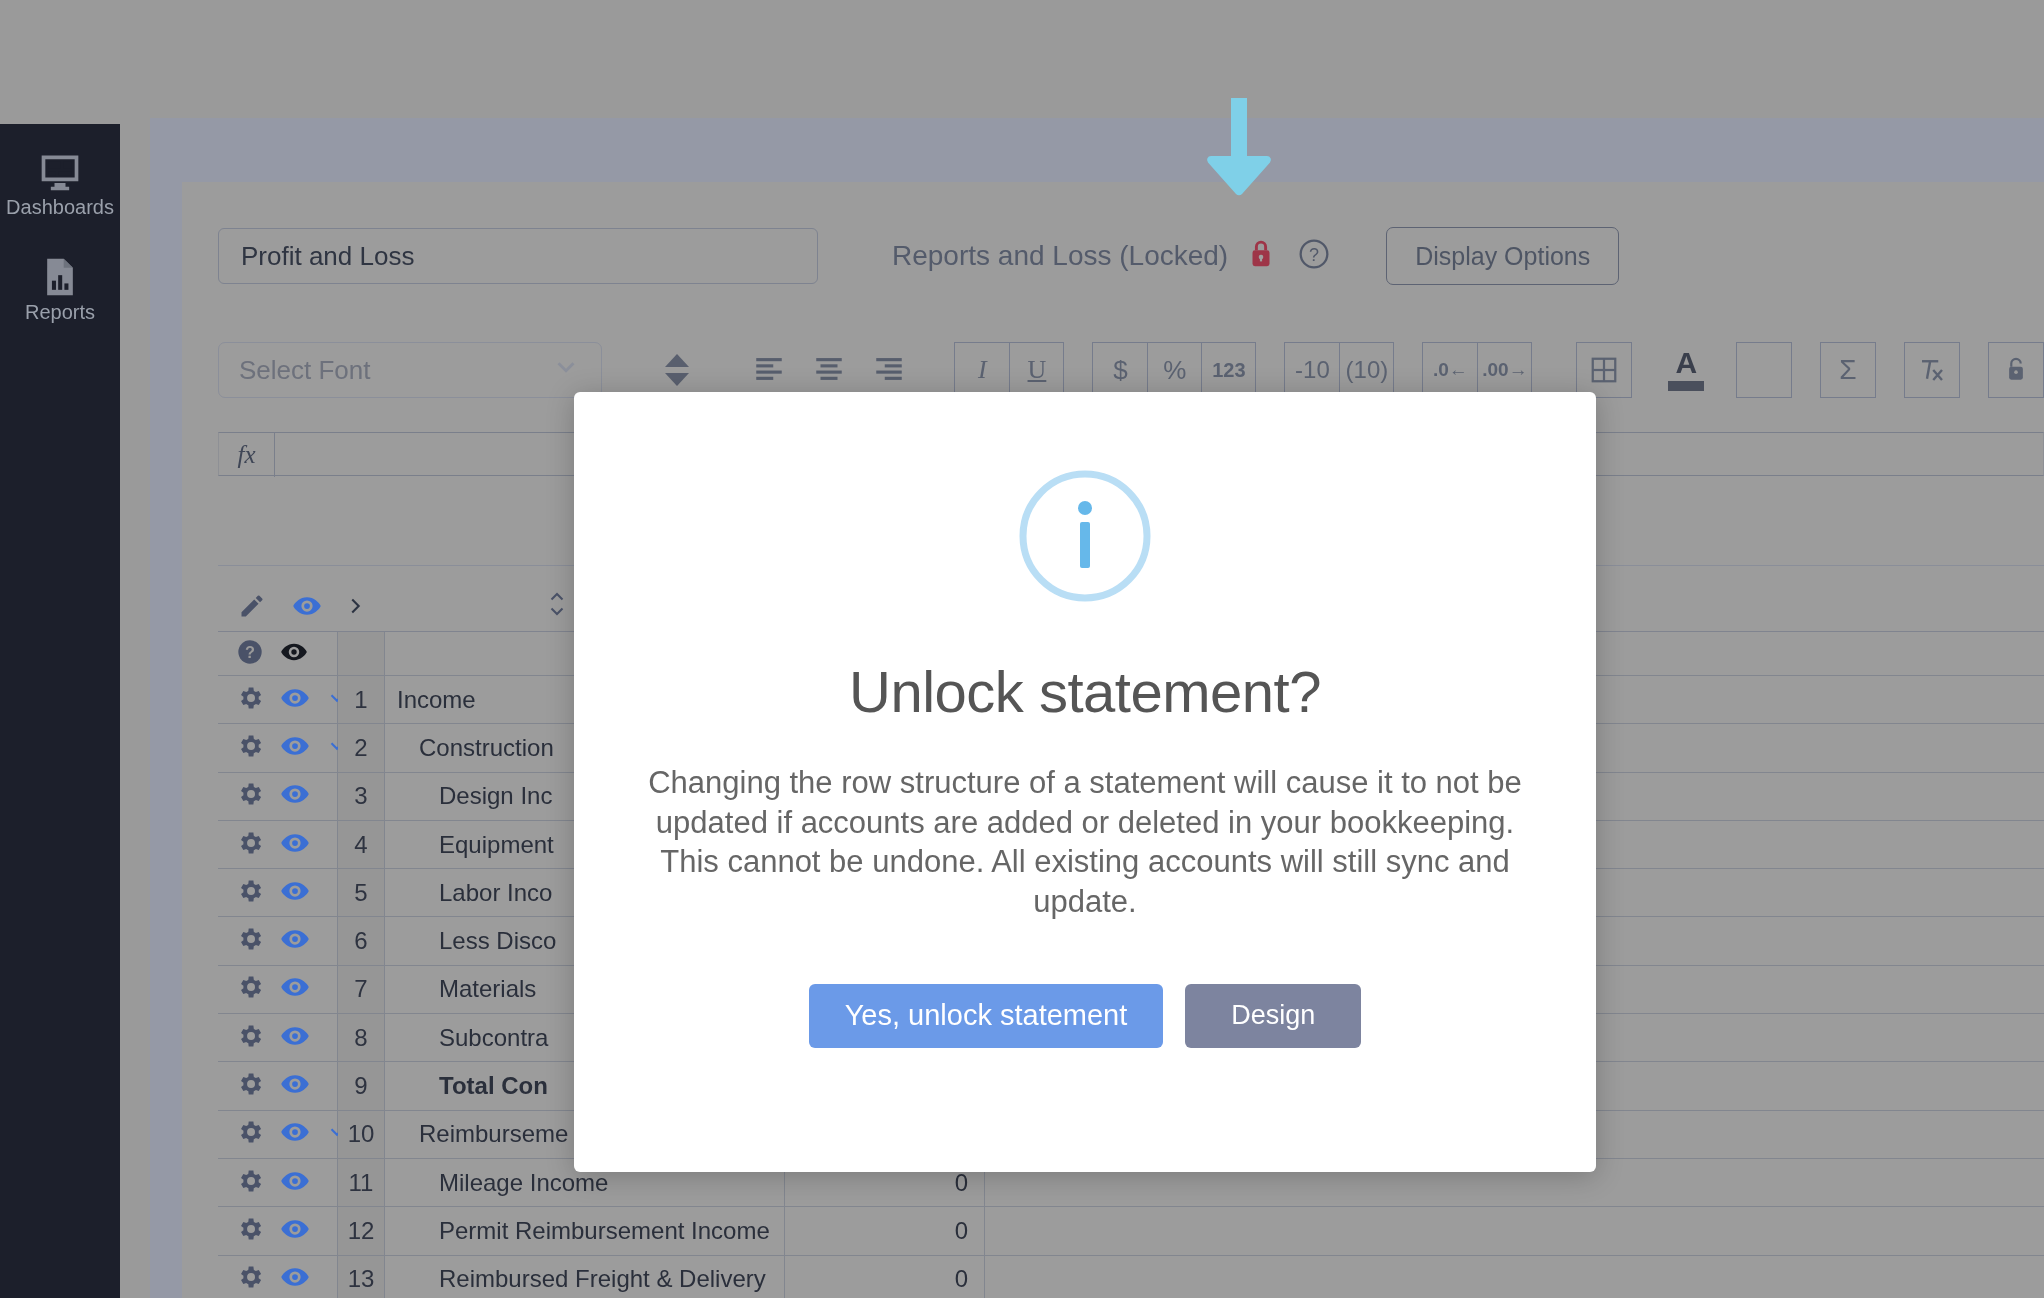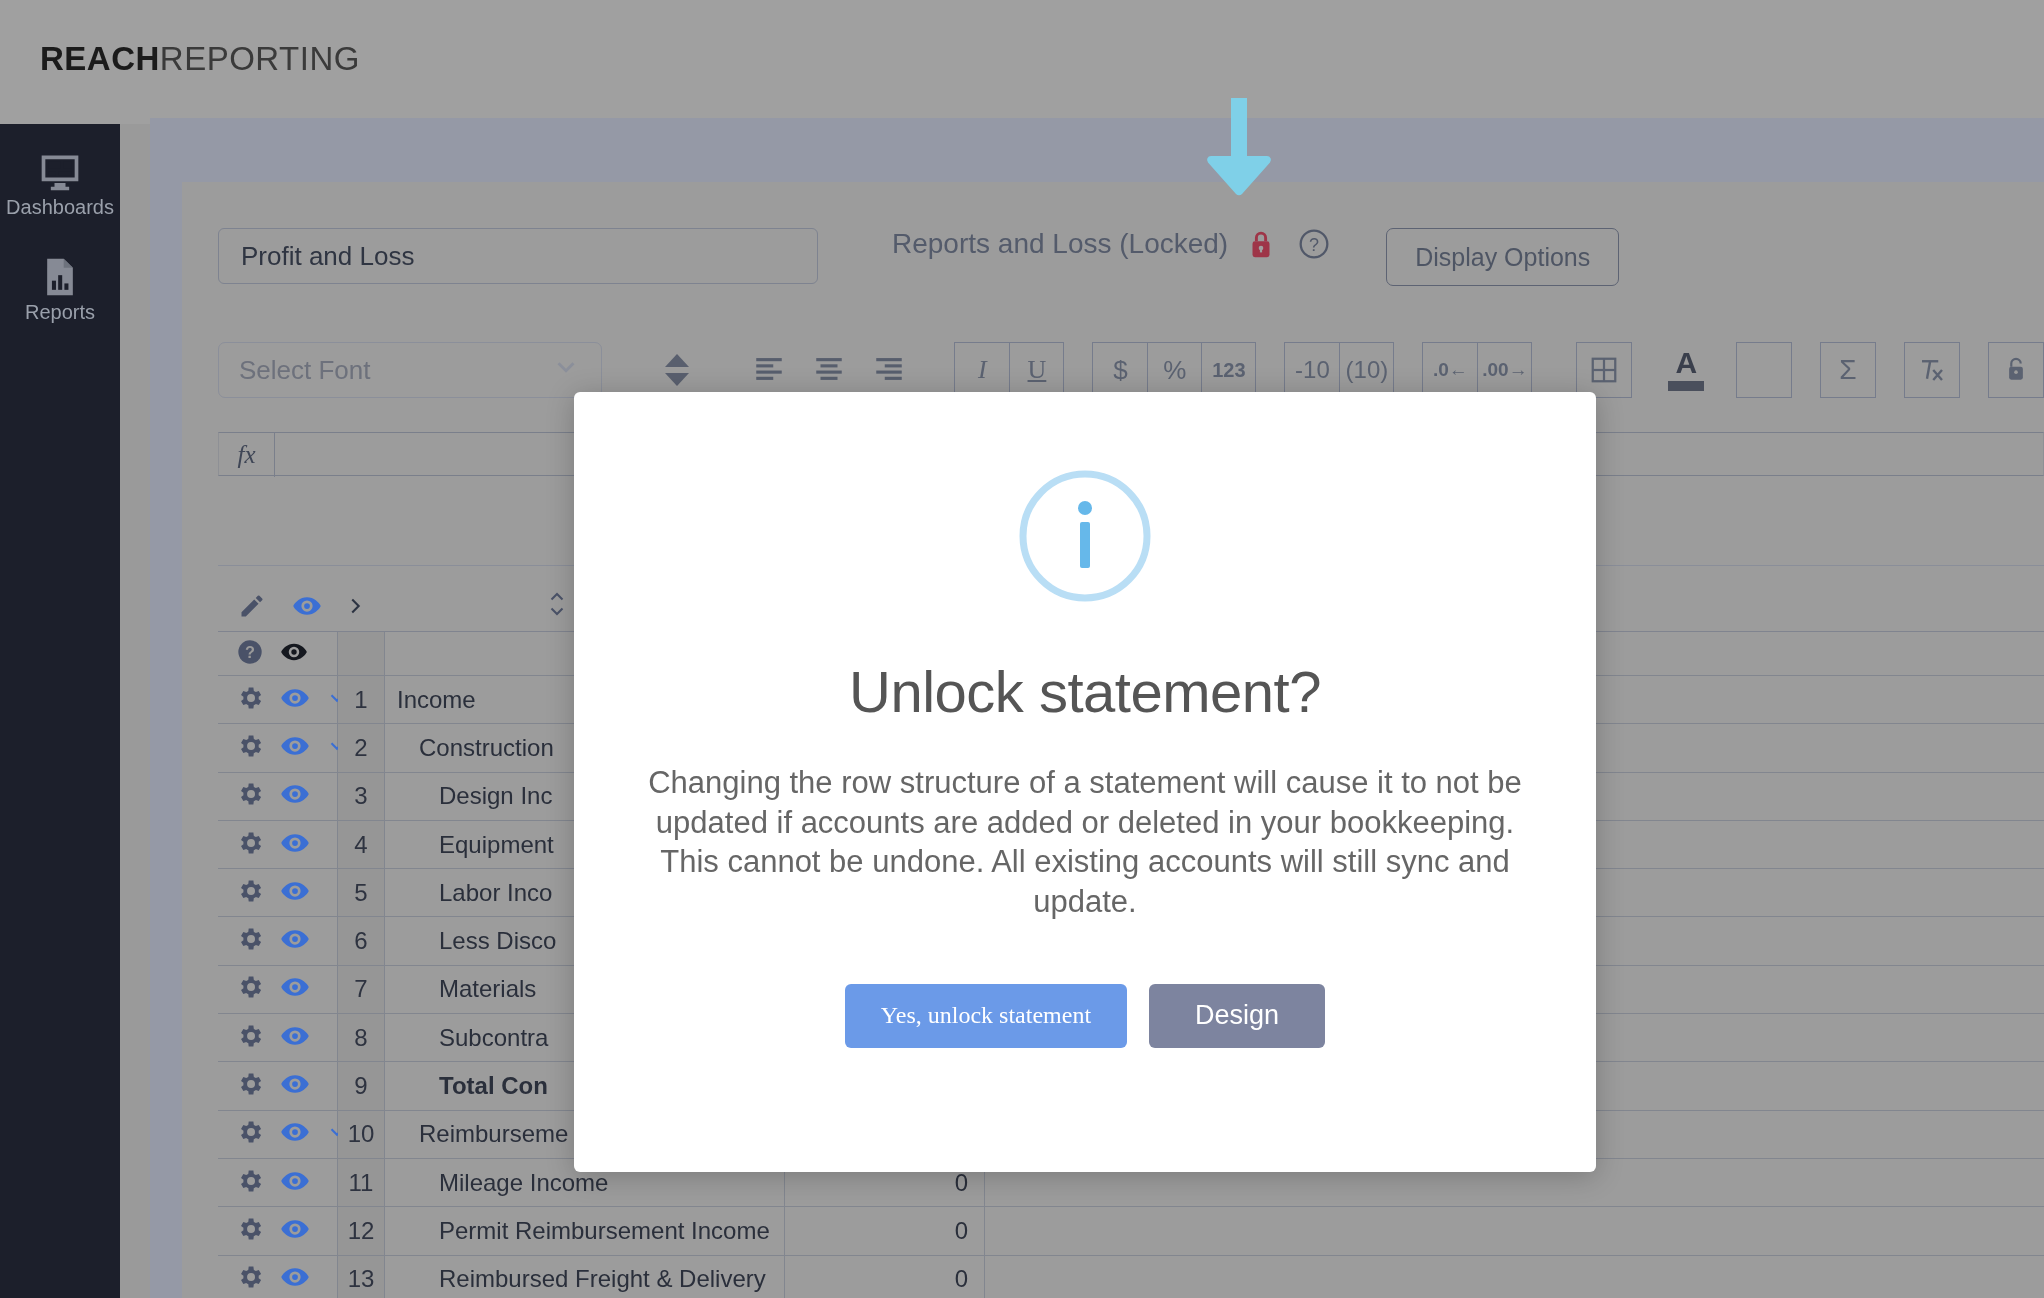--- a/index.html
+++ b/index.html
@@ -43,21 +43,21 @@
     background: #9599a6;
   }
   .inner-panel {
     position: absolute; left: 182px; top: 182px; right: 0; bottom: -10px;
     background: #9c9c9c;
   }
 
   
   .title-row {
     position: absolute; left: 218px; top: 228px; right: 0; height: 56px;
-    display: flex; 
+    display: flex; align-items: center;
   }
   .name-input {
     width: 600px; height: 56px; border: 1px solid #7e8390; border-radius: 6px;
     background: transparent; color: #2f3542; font-size: 26px;
     padding: 0 22px; font-family: "Liberation Sans", sans-serif; outline: none;
   }
   .locked-label {
     margin-left: 74px; font-size: 28px; color: #545b6b; white-space: nowrap;
   }
   .lock-red { margin-left: 18px; display: inline-block; vertical-align: -4px; }
@@ -191,39 +191,34 @@
     margin-top: 52px; font-size: 58px; font-weight: 400; color: #555555;
     letter-spacing: -0.5px;
   }
   .modal p {
     margin-top: 38px; width: 920px; text-align: center;
     font-size: 31px; line-height: 1.28; color: #666666; font-weight: 300;
   }
   .modal .btns { margin-top: 62px; display: flex; gap: 22px; }
   .btn-primary {
     height: 64px; padding: 0 36px; border: none; border-radius: 6px;
-    background: #6b9ae8; color: #fff; font-size: 24px;
-    font-family: Liberation Serif, serif; cursor: pointer;
+    background: #6b9ae8; color: #fff; font-size: 29px;
+    font-family: Liberation Sans, sans-serif; cursor: pointer;
   }
   .btn-secondary {
     height: 64px; padding: 0 46px; border: none; border-radius: 6px;
     background: #7d849f; color: #fff; font-size: 27px;
     font-family: "Liberation Sans", sans-serif; cursor: pointer;
   }
 </style>
 </head>
 <body>
 
 <div id="app">
 
-  <div class="topbar">
-    <div class="logo">
-      <span class="b">REACH</span><span class="l">REPORTING</span>
-    </div>
-  </div>
 
   <div class="sidebar">
     <div class="nav-item">
       <span class="ico">
         <svg width="44" height="44" viewBox="0 0 24 24">
             <path d="M2 3h20v14H2V3zm2 2v10h16V5H4zm5 13h6v2h2v2H7v-2h2v-2z"></path>
             <rect x="5.5" y="6.5" width="7" height="3.5" fill="#1c1f2b"></rect>
             <rect x="14" y="6.5" width="4.5" height="3.5" fill="#1c1f2b"></rect>
             <rect x="5.5" y="11.5" width="4" height="2.2" fill="#1c1f2b"></rect>
             <rect x="11" y="11.5" width="7.5" height="2.2" fill="#1c1f2b"></rect>

